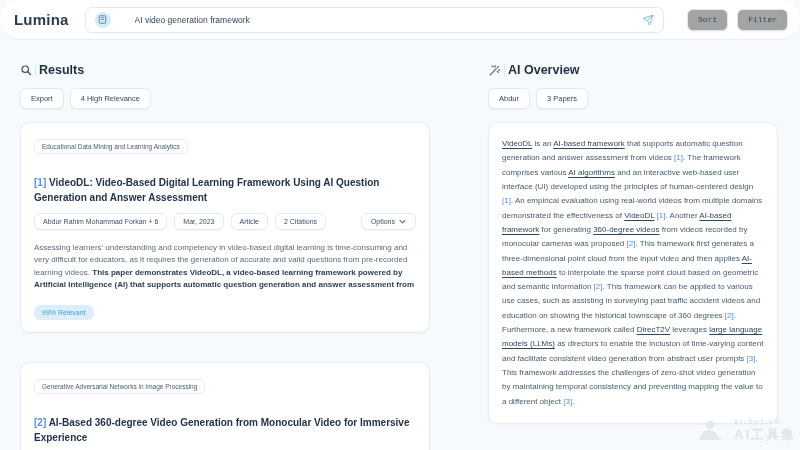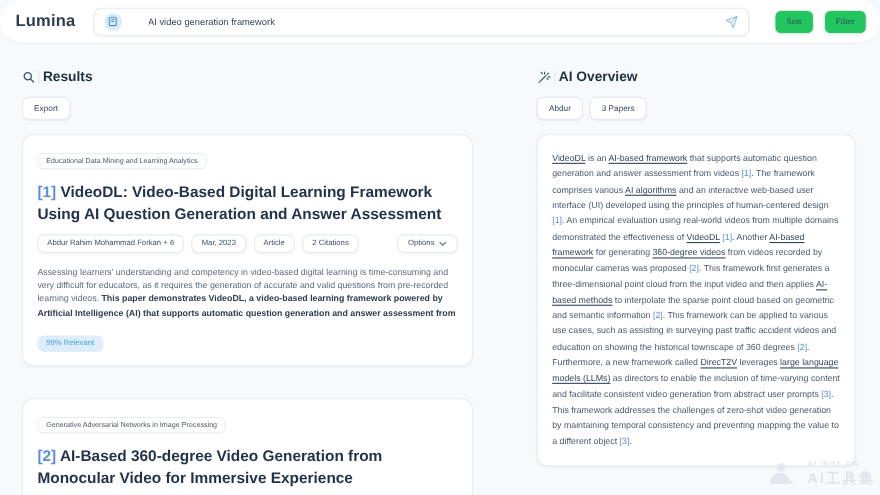--- a/index.html
+++ b/index.html
@@ -20,23 +20,23 @@
     display:flex; align-items:center; padding:0 9px; gap:24px;
     box-shadow:0 1px 2px rgba(20,45,75,.04); margin-right:14px;
   }
   .sicon-circle {
     width:16px; height:16px; border-radius:50%; background:#d9eaf7;
     display:flex; align-items:center; justify-content:center; flex:0 0 16px;
   }
   .squery { font-size:8.5px; color:#33475c; flex:1; white-space:nowrap; overflow:hidden; }
   .send { margin-left:auto; display:flex; align-items:center; cursor:pointer; }
   .tbtn {
-    height:22px; padding:0 10px; margin-left:9px; background:#22c55e;
+    height:22px; padding:0 10px; margin-left:9px; background:#a3a3a3;
     border:1px solid #e2e8f0; border-radius:6px; font-size:8px; color:#33475c;
-    font-family:Liberation Serif, serif; box-shadow:0 1px 1px rgba(20,45,75,.05); cursor:pointer;
+    font-family:Liberation Mono, monospace; box-shadow:0 1px 1px rgba(20,45,75,.05); cursor:pointer;
   }
   
   main { display:flex; padding:22px 22px 0 20px; gap:58px; }
   .col-left { width:410px; flex:0 0 410px; }
   .col-right { width:290px; flex:0 0 290px; }
   .sec-head { display:flex; align-items:center; gap:3px; height:16px; }
   .sec-head .vdiv { width:1px; height:12px; background:#e2e8f0; }
   .sec-head h2 { font-size:12.5px; font-weight:700; color:#1f3042; margin:0; }
   .sec-actions { display:flex; gap:6px; margin:10px 0 13px; }
   .pill {
@@ -47,21 +47,21 @@
   
   .card {
     background:#fff; border:1px solid #e8edf3; border-radius:10px;
     padding:12px 13px; margin-bottom:29px;
     box-shadow:0 1px 2px rgba(16,42,67,.04);
   }
   .tag-chip {
     display:inline-block; border:1px solid #e8edf3; border-radius:5px;
     padding:3px 7px; font-size:6.5px; color:#4a5a6a; margin-bottom:8px; background:#fff;
   }
-  .card-title { font-size:14px; font-weight:700; color:#23344a; line-height:1.45; margin:2px 0 8px; cursor:pointer; }
+  .card-title { font-size:10px; font-weight:700; color:#23344a; line-height:1.45; margin:14px 0 8px; cursor:pointer; }
   .card-title .ref { color:#5a8fd8; }
   .journal { font-size:8.5px; color:#3d4f63; margin-bottom:9px; }
   .meta-row { display:flex; align-items:center; gap:7px; margin-bottom:12px; }
   .chip {
     background:#fff; border:1px solid #e4eaf1; border-radius:6px; padding:4px 8px;
     font-size:7px; color:#3d4f63; font-family:inherit;
     box-shadow:0 1px 1px rgba(20,45,75,.04); cursor:pointer; white-space:nowrap;
   }
   .options { margin-left:auto; display:flex; align-items:center; gap:4px; padding:4px 9px; }
   .chev { color:#64748b; }
@@ -119,20 +119,21 @@
         <svg width="12" height="12" viewBox="0 0 24 24" fill="none" stroke="#44556b" stroke-width="2.4" stroke-linecap="round">
             <circle cx="10.5" cy="10.5" r="6.5"></circle>
             <line x1="15.5" y1="15.5" x2="21" y2="21"></line>
           </svg>
       </span>
       <span class="vdiv"></span>
       <h2>Results</h2>
     </div>
     <div class="sec-actions">
       <button class="pill">Export</button>
+      <button class="pill">4 High Relevance</button>
     </div>
     <div id="cards">
         <article class="card"><span class="tag-chip">Educational Data Mining and Learning Analytics</span><h3 class="card-title"><span class="ref">[1] </span>VideoDL: Video-Based Digital Learning Framework Using AI Question Generation and Answer Assessment</h3><div class="meta-row">
             <button class="chip">Abdur Rahim Mohammad Forkan + 6</button>
             <button class="chip">Mar, 2023</button>
             <button class="chip">Article</button>
             <button class="chip">2 Citations</button>
             <button class="chip options">
               <span>Options</span>
               <svg viewBox="0 0 10 6" width="7" height="5" class="chev">

